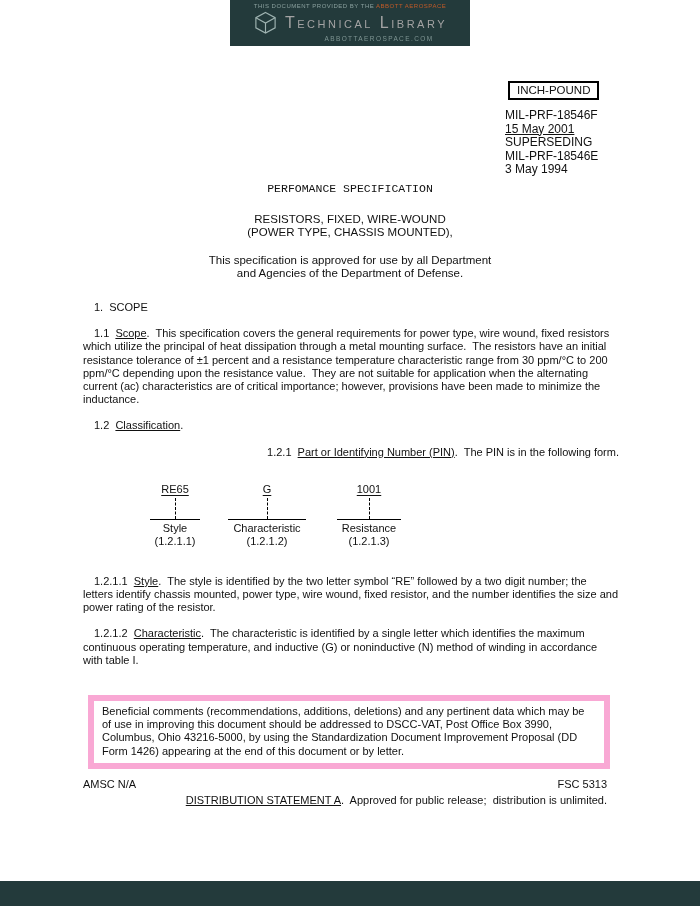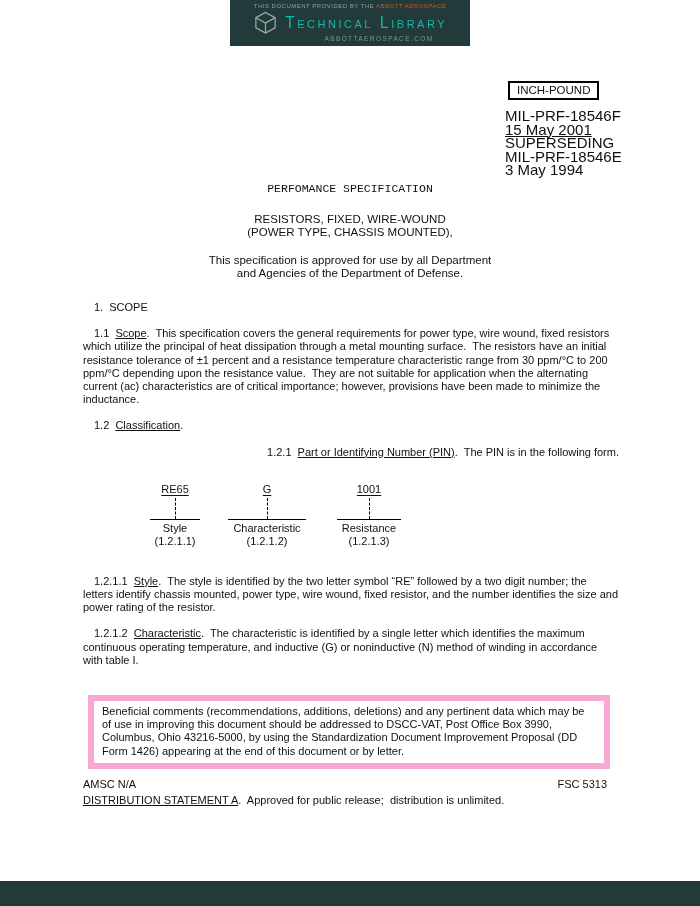--- a/index.html
+++ b/index.html
@@ -38,21 +38,21 @@
     align-items: center;
     justify-content: center;
     gap: 7px;
     margin-top: 1px;
   }
   .cube { display: inline-flex; }
   .banner-title {
     font-variant: small-caps;
     font-size: 16px;
     letter-spacing: 2.5px;
-    color: #14b8a6;
+    color: #a3a3a3;
     white-space: nowrap;
   }
   .banner-site {
     font-size: 6.5px;
     letter-spacing: 1.4px;
     color: #7f9593;
     padding-left: 58px;
     white-space: nowrap;
   }
   
@@ -62,21 +62,21 @@
     left: 508px;
     border: 2px solid #000;
     padding: 1px 7px 2px 7px;
     font-size: 11.5px;
     white-space: pre-wrap;
   }
   .id-block {
     position: absolute;
     top: 109px;
     left: 505px;
-    font-size: 15px;
+    font-size: 12px;
     line-height: 13.5px;
   }
   
   .title-block {
     position: absolute;
     top: 182px;
     left: 0;
     right: 0;
     text-align: center;
     font-size: 11.5px;
@@ -138,21 +138,21 @@
   
   .footer {
     position: absolute;
     top: 778px;
     left: 83px;
     width: 524px;
     font-size: 11px;
     line-height: 13.2px;
   }
   .footer-row { display: flex; justify-content: space-between; }
-  .dist { margin-top: 3px; white-space: pre-wrap; }
+  .dist { margin-top: 3px; white-space: pre-wrap; text-align: right; }
   
   .bottom-bar {
     position: absolute;
     left: 0;
     right: 0;
     bottom: 0;
     height: 25px;
     background: #233a3b;
   }
 </style>

